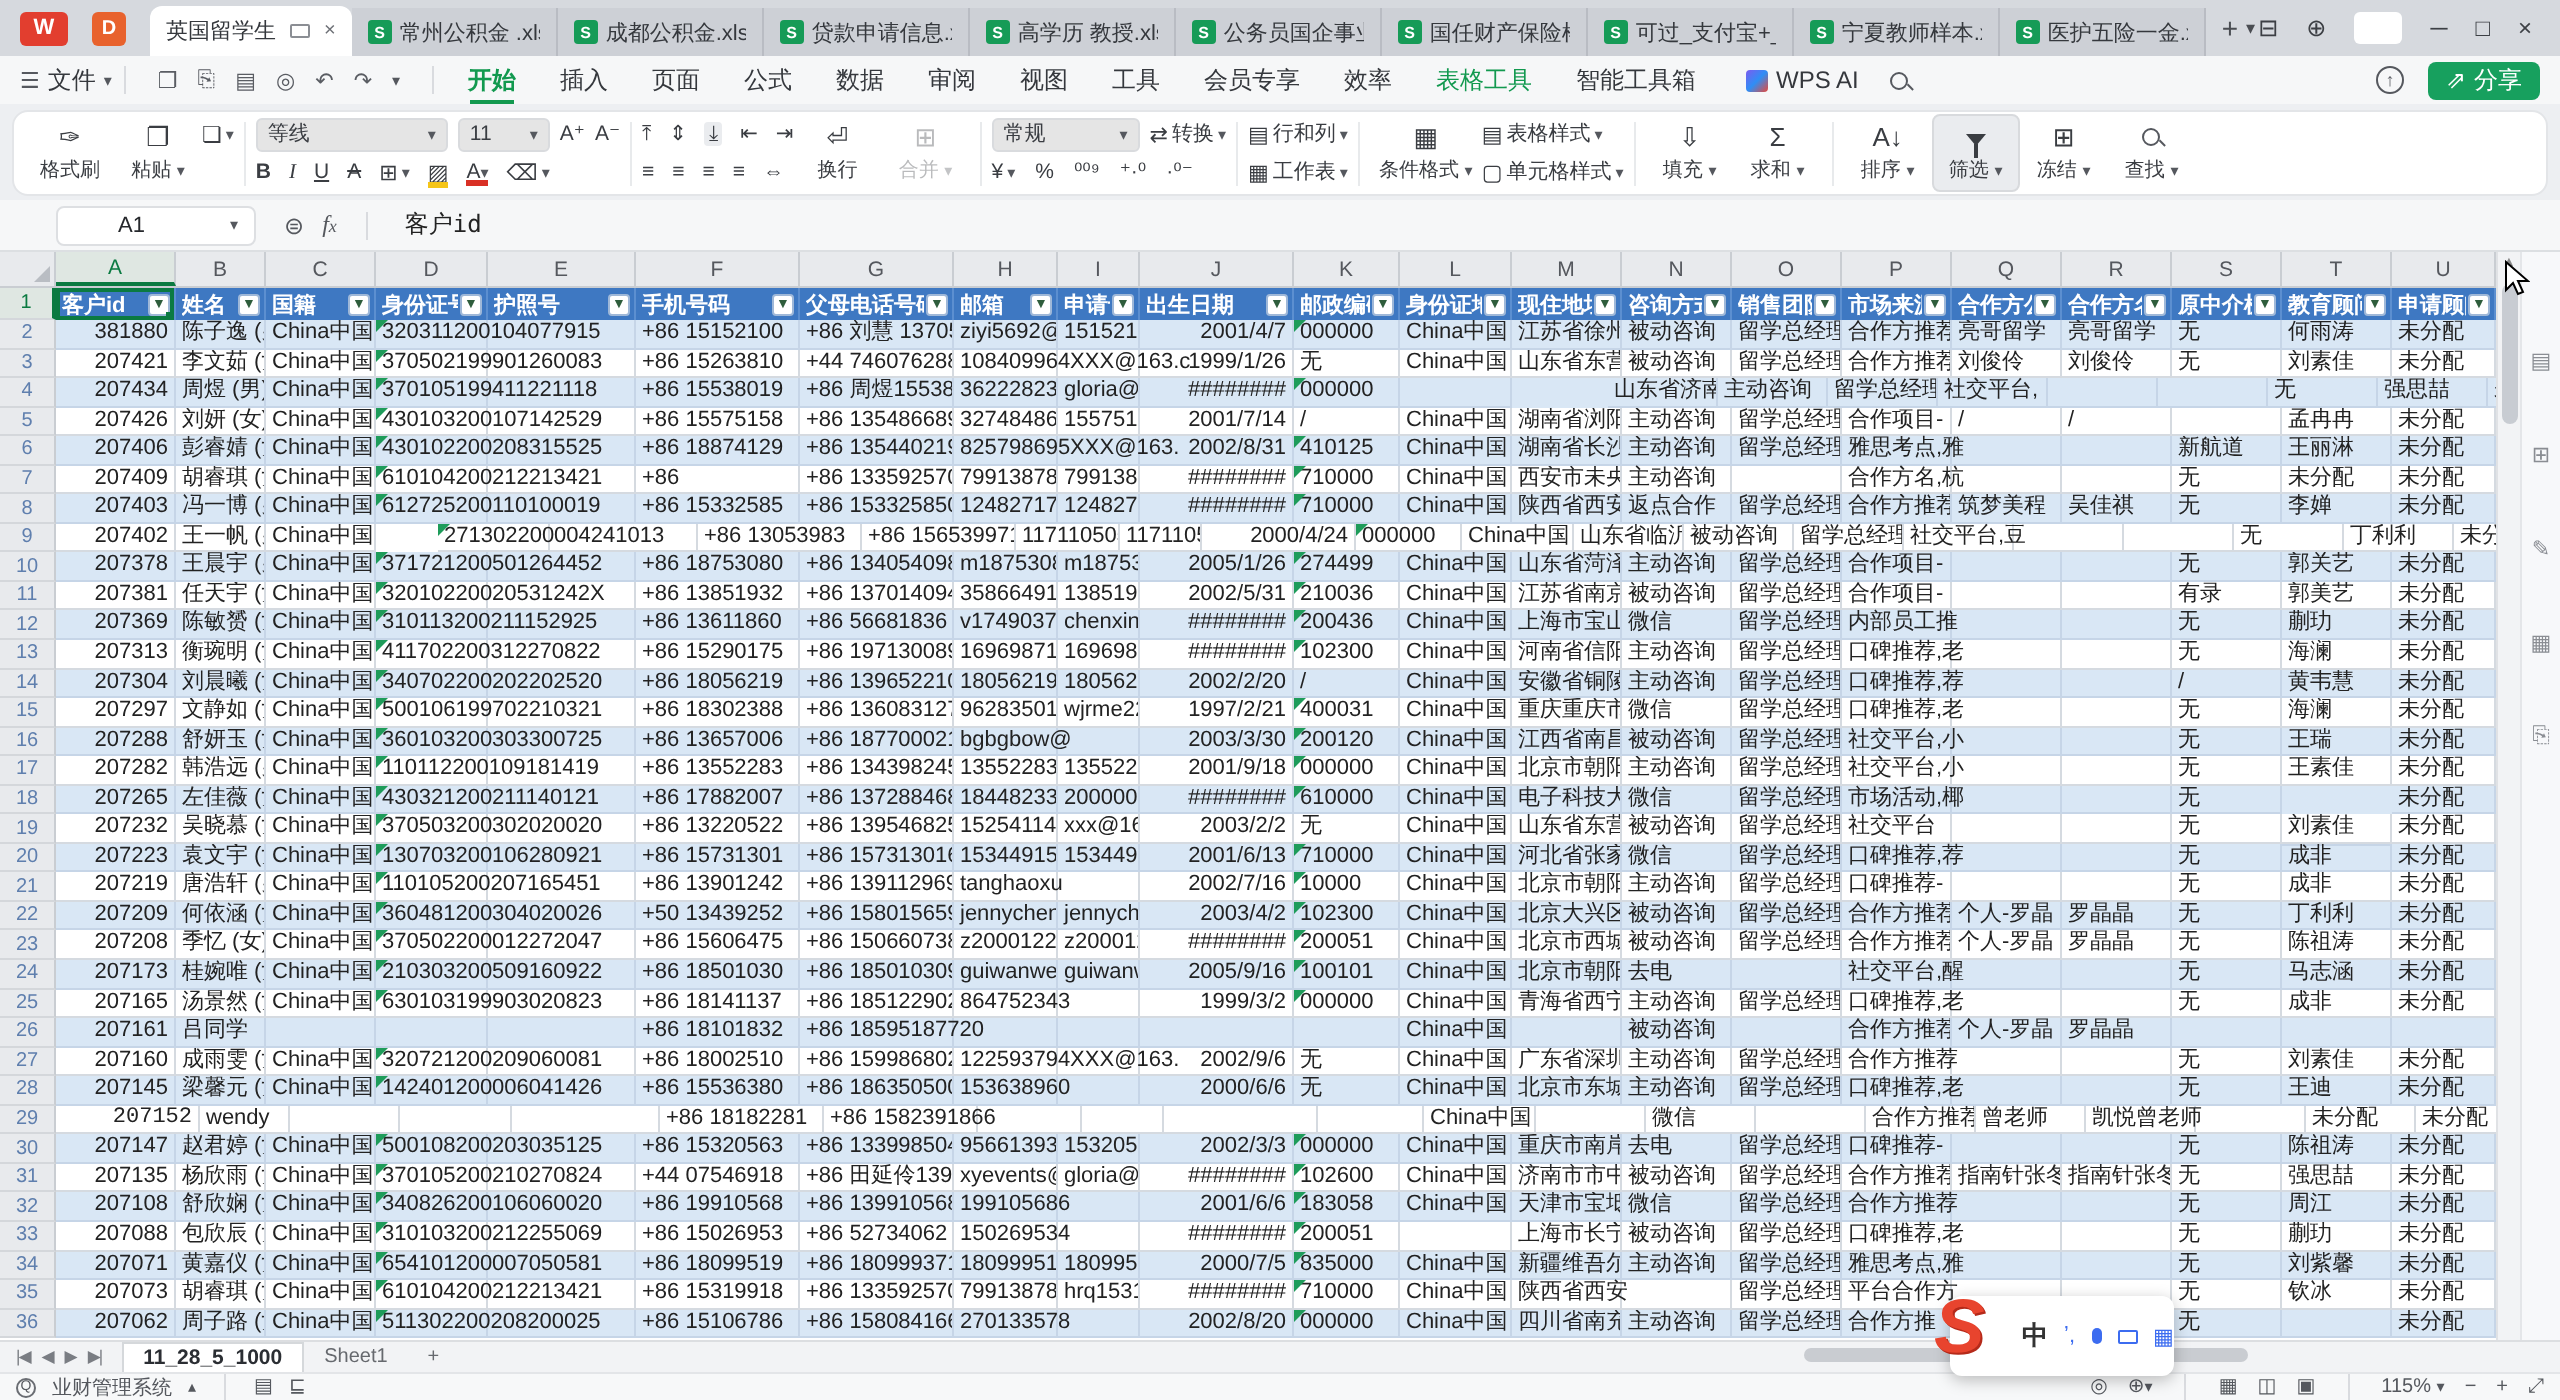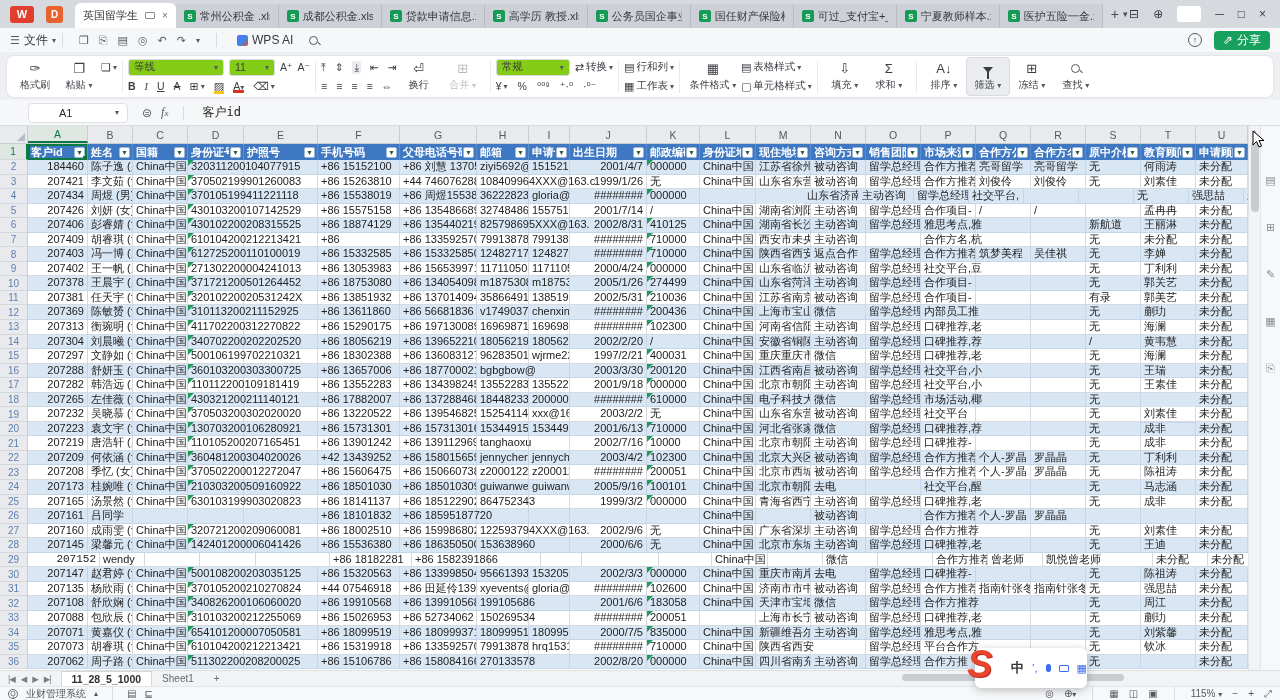--- a/index.html
+++ b/index.html
@@ -42,21 +42,21 @@
   #ribbon-panel { position:absolute; left:6px; top:3px; width:1268px; height:43px; background:#fff; border:1px solid #e3e5e8; border-radius:8px; display:flex; align-items:center; padding:0 6px; color:#3a3d42; }
   .rsep { width:1px; height:32px; background:#e8eaec; margin:0 5px; flex:0 0 auto; }
   .bigbtn { width:44px; height:39px; display:flex; flex-direction:column; align-items:center; justify-content:center; gap:1px; border-radius:4px; flex:0 0 auto; }
   .bigbtn .bic { font-size:13px; line-height:14px; height:15px; }
   .bigbtn .blb { font-size:10px; white-space:nowrap; }
   .bigbtn.on { background:#eaecef; border:1px solid #d8dadd; }
   .stack { display:flex; flex-direction:column; justify-content:center; gap:3px; }
   .srow { display:flex; align-items:center; gap:5px; height:16px; }
   .sbtn { font-size:10.5px; display:flex; align-items:center; gap:2px; white-space:nowrap; }
   .sbtn .i { font-size:11px; }
-  .sel-box { border:1px solid #d9dbde; border-radius:3px; background:#84cc16; height:17px; display:flex; align-items:center; padding:0 5px; gap:6px; font-size:10.5px; justify-content:space-between; }
+  .sel-box { border:1px solid #d9dbde; border-radius:3px; background:#e5e5e5; height:17px; display:flex; align-items:center; padding:0 5px; gap:6px; font-size:10.5px; justify-content:space-between; }
   .car { font-size:8px; color:#55585e; }
   .gray { opacity:.35; }
   .bold { font-weight:bold; }
   .ital { font-style:italic; font-family:"Liberation Serif",serif; }
   .und { text-decoration:underline; }
   .strike { text-decoration:line-through; }
   .fillic { display:inline-block; position:relative; }
   .fillic::after { content:''; position:absolute; left:0; right:0; bottom:-1px; height:3px; background:#f5c518; }
   .fontcol::after { content:''; position:absolute; left:0; right:0; bottom:-1px; height:3px; background:#d93025; }
   .fontcol { position:relative; display:inline-block; }
@@ -186,20 +186,34 @@
   <div class="qicons">
     <span>❐</span>
     <span>⎘</span>
     <span>▤</span>
     <span>◎</span>
     <span>↶</span>
     <span>↷</span>
     <span class="car">▾</span>
   </div>
   <div class="vsep"></div>
+  <div id="menu-items">
+      <span class="menu active">开始</span>
+      <span class="menu">插入</span>
+      <span class="menu">页面</span>
+      <span class="menu">公式</span>
+      <span class="menu">数据</span>
+      <span class="menu">审阅</span>
+      <span class="menu">视图</span>
+      <span class="menu">工具</span>
+      <span class="menu">会员专享</span>
+      <span class="menu">效率</span>
+      <span class="menu green">表格工具</span>
+      <span class="menu">智能工具箱</span>
+    </div>
   <div style="display:flex;align-items:center;margin-left:14px;">
     <span class="ai-logo"></span>
     <span>WPS AI</span>
   </div>
   <span class="search-icon" style="margin-left:16px;"></span>
 </div>
 <div id="menubar-right">
   <span class="upcirc">↑</span>
   <div class="share-btn">
     <span>⇗</span>
@@ -498,21 +512,21 @@
           <span class="htxt">教育顾问</span>
           <span class="fbtn">▼</span>
         </div>
         <div class="hcell" style="width: 52px;">
           <span class="htxt">申请顾问</span>
           <span class="fbtn">▼</span>
         </div>
       </div>
       <div class="grow alt">
         <div class="rn">2</div>
-        <div class="cell ra" style="width: 60px;">184460</div>
+        <div class="cell ra" style="width: 60px;">381880</div>
         <div class="cell" style="width: 45px;">陈子逸 (男</div>
         <div class="cell" style="width: 55px;">China中国</div>
         <div class="cell tri spill" style="width: 56px;">320311200104077915</div>
         <div class="cell" style="width: 74px;"></div>
         <div class="cell" style="width: 82px;">+86 15152100</div>
         <div class="cell" style="width: 77px;">+86 刘慧 137052</div>
         <div class="cell" style="width: 52px;">ziyi5692@q</div>
         <div class="cell" style="width: 41px;">151521001</div>
         <div class="cell ra" style="width: 77px;">2001/4/7</div>
         <div class="cell tri" style="width: 53px;">000000</div>
@@ -669,21 +683,21 @@
         <div class="cell" style="width: 55px;">吴佳祺</div>
         <div class="cell" style="width: 55px;">无</div>
         <div class="cell" style="width: 55px;">李婵</div>
         <div class="cell spill" style="width: 52px;">未分配</div>
       </div>
       <div class="grow">
         <div class="rn">9</div>
         <div class="cell ra" style="width: 60px;">207402</div>
         <div class="cell" style="width: 45px;">王一帆 (男</div>
         <div class="cell" style="width: 55px;">China中国</div>
-        <div class="cell tri spill" style="width: 56px;">271302200004241013</div>
+        <div class="cell tri spill" style="width: 56px; margin-left: 31px;">271302200004241013</div>
         <div class="cell" style="width: 74px;"></div>
         <div class="cell" style="width: 82px;">+86 13053983</div>
         <div class="cell" style="width: 77px;">+86 1565399710</div>
         <div class="cell" style="width: 52px;">117110505</div>
         <div class="cell" style="width: 41px;">117110505</div>
         <div class="cell ra" style="width: 77px;">2000/4/24</div>
         <div class="cell tri" style="width: 53px;">000000</div>
         <div class="cell" style="width: 56px;">China中国</div>
         <div class="cell" style="width: 55px;">山东省临沂</div>
         <div class="cell" style="width: 55px;">被动咨询</div>
@@ -983,21 +997,21 @@
         <div class="cell" style="width: 55px;">成非</div>
         <div class="cell spill" style="width: 52px;">未分配</div>
       </div>
       <div class="grow alt">
         <div class="rn">22</div>
         <div class="cell ra" style="width: 60px;">207209</div>
         <div class="cell" style="width: 45px;">何依涵 (女</div>
         <div class="cell" style="width: 55px;">China中国</div>
         <div class="cell tri spill" style="width: 56px;">360481200304020026</div>
         <div class="cell" style="width: 74px;"></div>
-        <div class="cell" style="width: 82px;">+42 13439252</div>
+        <div class="cell" style="width: 82px;">+50 13439252</div>
         <div class="cell" style="width: 77px;">+86 1580156591</div>
         <div class="cell" style="width: 52px;">jennychen7</div>
         <div class="cell" style="width: 41px;">jennychen7</div>
         <div class="cell ra" style="width: 77px;">2003/4/2</div>
         <div class="cell tri" style="width: 53px;">102300</div>
         <div class="cell" style="width: 56px;">China中国</div>
         <div class="cell" style="width: 55px;">北京大兴区</div>
         <div class="cell" style="width: 55px;">被动咨询</div>
         <div class="cell" style="width: 55px;">留学总经理</div>
         <div class="cell" style="width: 55px;">合作方推荐</div>

